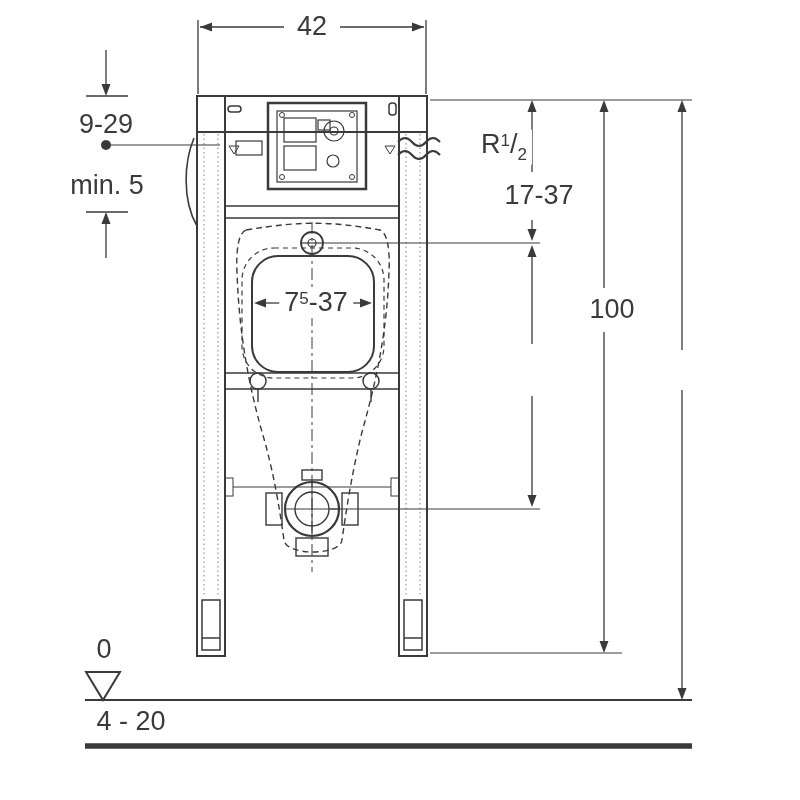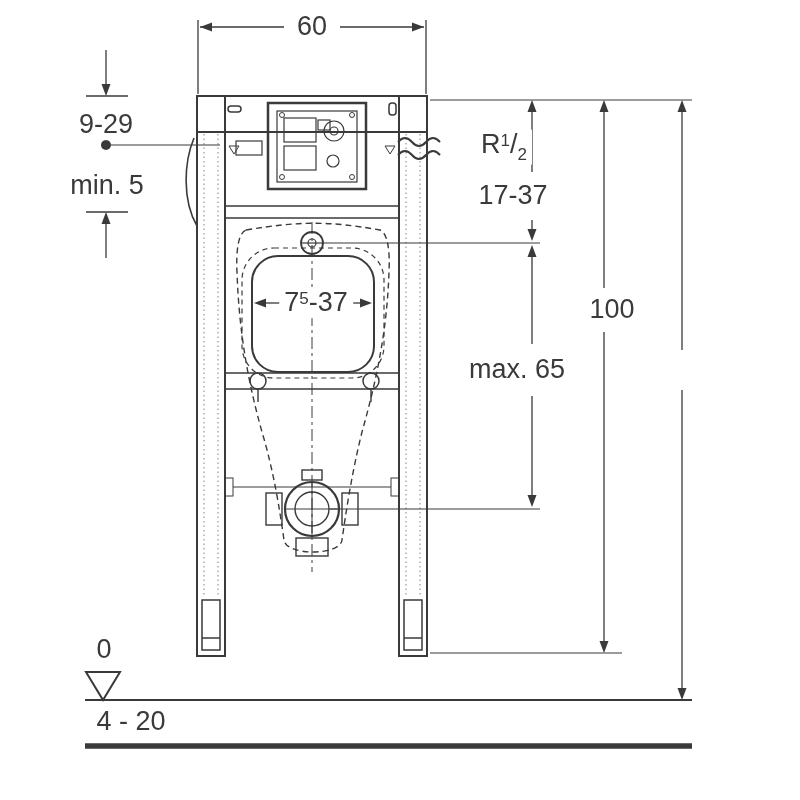--- a/index.html
+++ b/index.html
@@ -163,28 +163,27 @@
       <circle cx="106" cy="145" r="5"></circle>
     </g>
 
     <g stroke="#3a3a3a">
       <polygon points="86,672 120,672 103,700" fill="#ffffff" stroke-width="2"></polygon>
       <line x1="85" y1="700" x2="692" y2="700" stroke-width="2"></line>
       <line x1="85" y1="746" x2="692" y2="746" stroke-width="5.5"></line>
     </g>
   </svg>
 
-  <div class="label" style="left:312px;top:27px">60</div>
+  <div class="label" style="left:312px;top:27px">42</div>
   <div class="label" style="left:106px;top:125px">9-29</div>
   <div class="label" style="left:107px;top:186px">min. 5</div>
 
   <div class="label" style="left:504px;top:147px"><span>R</span><span class="sup">1</span><span>/</span><span class="sub">2</span></div>
 
-  <div class="label" style="left:513px;top:196px">17-37</div>
-  <div class="label" style="left:517px;top:370px">max. 65</div>
+  <div class="label" style="left:539px;top:196px">17-37</div>
 
   <div class="label" style="left:316px;top:303px"><span>7</span><span class="sup">5</span><span>-37</span></div>
 
   <div class="label" style="left:612px;top:310px">100</div>
   <div class="label" style="left:104px;top:650px">0</div>
   <div class="label" style="left:131px;top:722px">4 - 20</div>
 
 </div>
 
 </body></html>

